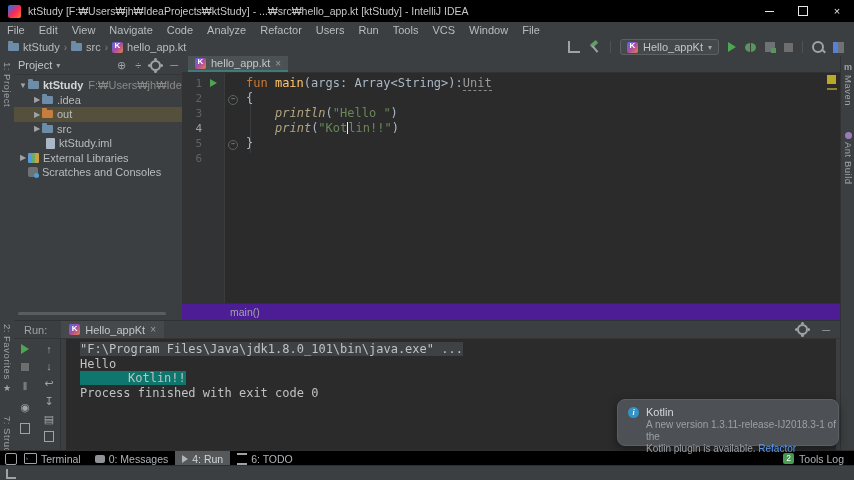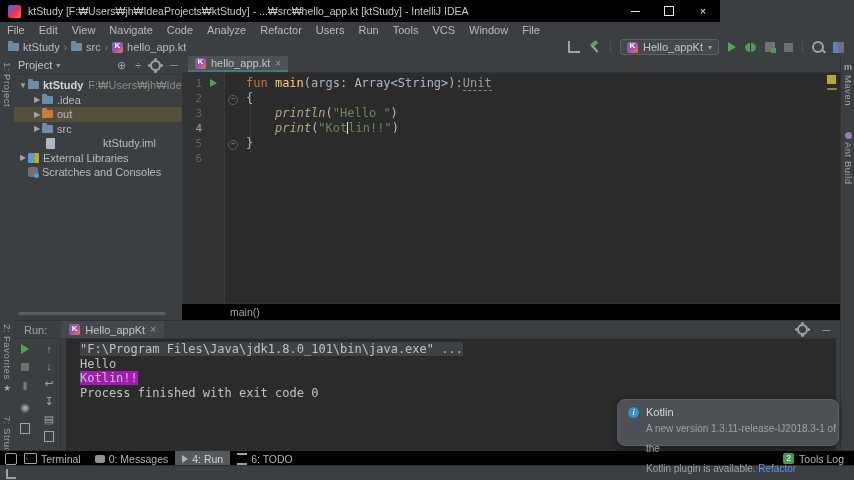--- a/index.html
+++ b/index.html
@@ -1,20 +1,20 @@
 <!DOCTYPE html>
 <html><head>
 <meta charset="utf-8">
 <style>
   html,body{margin:0;padding:0;background:#1e1e1e;}
   #app{position:relative;width:854px;height:480px;background:#3c3f41;overflow:hidden;
        font-family:"Liberation Sans",sans-serif;color:#bbbbbb;-webkit-font-smoothing:antialiased;}
   .abs{position:absolute;}
   
-  .titlebar{left:0;top:0;width:720px;height:22px;background:#000;display:flex;align-items:center;}
+  .titlebar{left:0;top:0;width:854px;height:22px;background:#000;display:flex;align-items:center;}
   .logo{width:13px;height:13px;margin:0 7px 0 8px;border-radius:2px;
         background:linear-gradient(135deg,#087cfa 0%,#fe2857 55%,#fc801d 100%);}
   .title-text{font-size:10.5px;color:#c7c7c7;white-space:nowrap;}
   .win-controls{margin-left:auto;display:flex;align-items:center;height:22px;}
   .winbtn{width:34px;height:22px;display:flex;align-items:center;justify-content:center;
           color:#e8e8e8;font-size:11px;}
   .winbtn .sq{width:8px;height:8px;border:1px solid #e8e8e8;}
   .winbtn .mn{width:9px;height:1px;background:#e8e8e8;}
   
   .menubar{left:0;top:22px;width:854px;height:16px;background:#3c3f41;display:flex;align-items:center;
@@ -100,21 +100,21 @@
   .codeline{position:absolute;left:64px;white-space:pre;color:#a9b7c6;}
   .kw{color:#cc7832;}
   .fn{color:#ffc66d;}
   .str{color:#6a8759;}
   .calli{font-style:italic;color:#b3a681;}
   .unit{color:#9a9a9a;border-bottom:1px dashed #8a8a8a;}
   .caret{display:inline-block;width:1px;height:12px;background:#eeeeee;vertical-align:-2px;}
   .indent-guide{position:absolute;left:68px;top:22px;width:1px;height:58px;background:#3a3d3f;}
   .insp-box{position:absolute;right:4px;top:2px;width:9px;height:9px;background:#bba829;}
   .insp-tick{position:absolute;right:3px;top:15px;width:10px;height:2px;background:#8e842f;}
-  .crumb-bar{height:16px;background:#000000;border-top:1px solid #323232;display:flex;align-items:center;
+  .crumb-bar{height:16px;background:#4c1d95;border-top:1px solid #323232;display:flex;align-items:center;
              font-size:10.5px;color:#a0a4a7;padding-left:48px;}
   
   .run-panel{left:14px;top:320px;width:826px;height:130px;background:#3c3f41;border-top:1px solid #323232;}
   .run-header{height:17px;display:flex;align-items:center;font-size:11px;color:#b8bcbf;
               border-bottom:1px solid #353535;}
   .run-label{margin-left:10px;color:#9fa3a6;}
   .rtab{display:flex;align-items:center;gap:5px;background:#46494c;height:17px;padding:0 8px;margin-left:14px;
         color:#c3c6c8;}
   .run-hicons{margin-left:auto;display:flex;align-items:center;gap:14px;margin-right:10px;}
   .run-body{position:relative;height:112px;}
@@ -123,29 +123,29 @@
   .rcol1{left:0;gap:9px;padding-top:5px;}
   .rcol2{left:24px;gap:5px;padding-top:4px;border-right:1px solid #323232;height:108px;}
   .rplay{width:0;height:0;border-left:8px solid #4da652;border-top:5px solid transparent;
          border-bottom:5px solid transparent;}
   .rstop{width:8px;height:8px;background:#6e6e6e;}
   .rclear{width:8px;height:9px;border:1px solid #9fa3a6;}
   .console{position:absolute;left:52px;top:0;width:770px;height:112px;background:#2b2b2b;
            font-family:"DejaVu Sans Mono",monospace;font-size:12px;color:#bfc1c3;}
   .cline{position:absolute;left:14px;white-space:pre;}
   .cline .cmdbg{background:#3e4245;}
-  .cline .selbg{background:#a21caf;}
+  .cline .selbg{background:#0f766e;padding-left:48px;}
   
   .notif{left:617px;top:399px;width:220px;height:45px;background:#4d5156;border:1px solid #5a5f64;
          border-radius:8px;box-shadow:0 3px 10px rgba(0,0,0,.4);z-index:5;}
   .notif-icon{position:absolute;left:10px;top:7px;width:11px;height:11px;border-radius:50%;background:#3592c4;
               color:#fff;font-size:8px;font-weight:bold;text-align:center;line-height:11px;
               font-family:"Liberation Serif",serif;font-style:italic;}
   .notif-title{position:absolute;left:28px;top:6px;font-size:11px;color:#d5d7d9;}
-  .notif-body{position:absolute;left:28px;top:19px;font-size:10px;color:#9aa0a6;line-height:20px;}
+  .notif-body{position:absolute;left:28px;top:19px;font-size:10px;color:#9aa0a6;line-height:12px;}
   .nlink{color:#5898ec;}
   
   .bottombar{left:0;top:450px;width:854px;height:15px;background:#000000;border-top:1px solid #2f2f2f;
              display:flex;align-items:center;font-size:10.5px;color:#b0b4b7;}
   .bb-item{display:flex;align-items:center;gap:4px;padding:0 7px;height:15px;}
   .bb-item.sel{background:#55595c;color:#d3d5d7;}
   .bb-corner{width:10px;height:10px;margin-left:5px;border:1px solid #9fa3a6;border-radius:2px;}
   .icon-term{width:10px;height:9px;border:1px solid #9fa3a6;border-radius:1px;font-size:6px;line-height:8px;
              padding-left:1px;color:#9fa3a6;}
   .icon-msg{width:10px;height:8px;background:#8f9396;border-radius:2px;}
@@ -288,21 +288,21 @@
       <div class="tree-row sel" style="padding-left:18px;">
         <span class="arrow">▶</span>
         <span class="folder orange tree-icon"></span>
         <span>out</span>
       </div>
       <div class="tree-row" style="padding-left:18px;">
         <span class="arrow">▶</span>
         <span class="folder tree-icon"></span>
         <span>src</span>
       </div>
-      <div class="tree-row" style="padding-left:32px;gap:44px;">
+      <div class="tree-row" style="padding-left:32px;">
         <span class="file-icon"></span>
         <span>ktStudy.iml</span>
       </div>
       <div class="tree-row" style="padding-left:4px;">
         <span class="arrow">▶</span>
         <span class="lib-icon"></span>
         <span>External Libraries</span>
       </div>
       <div class="tree-row" style="padding-left:14px;">
         <span class="scr-icon"></span>

